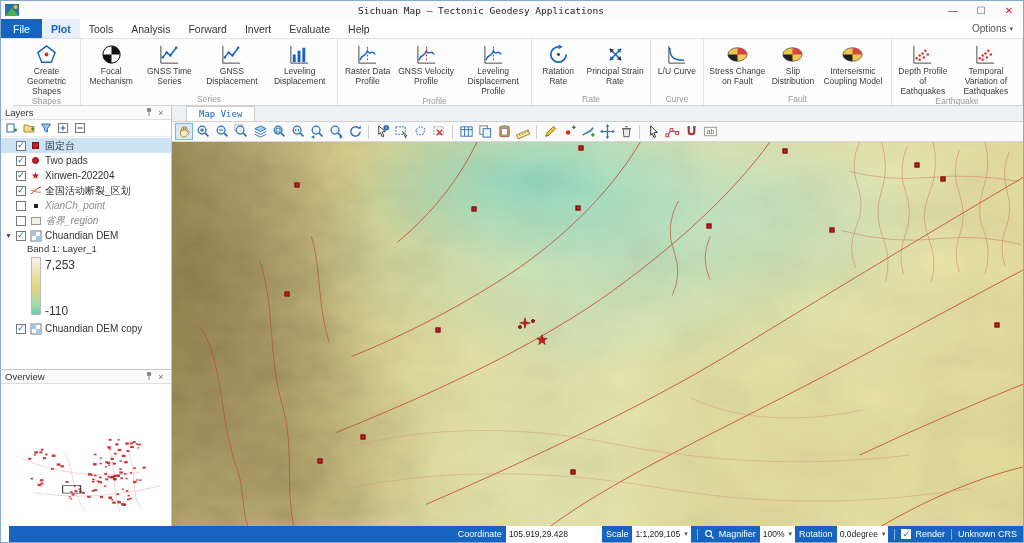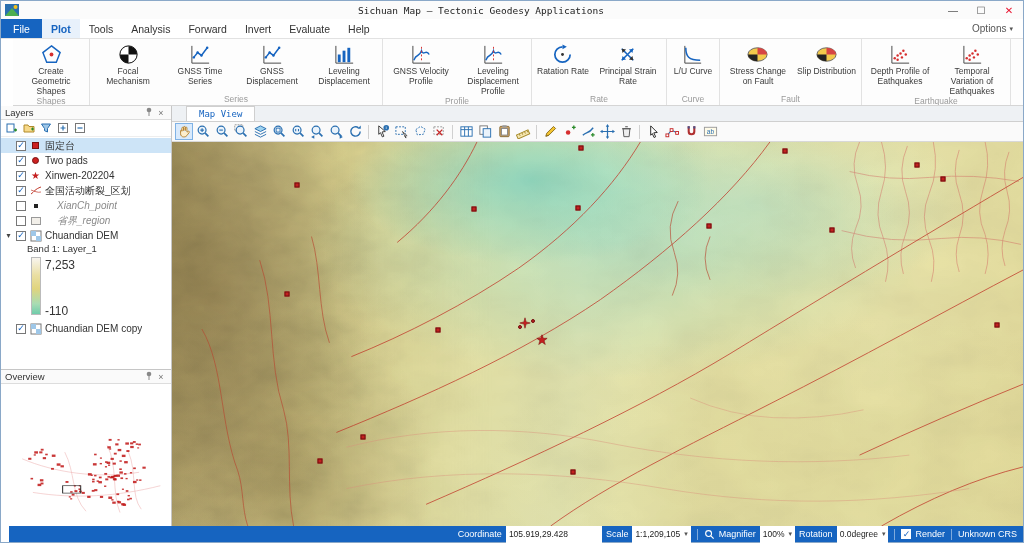--- a/index.html
+++ b/index.html
@@ -48,21 +48,21 @@
   .layers-toolbar{height:17px;display:flex;align-items:center;gap:2px;padding:0 3px;border-bottom:1px solid #eee;flex:0 0 auto;}
   .lt-icon{width:15px;height:14px;display:flex;align-items:center;justify-content:center;cursor:default;}
   .lt-icon svg{width:12px;height:12px;}
   .layers-list{height:232px;overflow:hidden;padding-top:1px;flex:0 0 auto;}
   .layer-row{display:flex;align-items:center;height:15px;padding-left:3px;font-size:10px;gap:3px;cursor:default;}
   .layer-row.selected{background:var(--sel);}
   .layer-row .chev{width:9px;font-size:8px;color:#444;text-align:center;}
   .cb{width:10px;height:10px;border:1px solid #777;background:#fff;display:flex;align-items:center;justify-content:center;font-size:9px;color:var(--accent);line-height:1;flex:0 0 auto;}
   .layer-ico{width:13px;display:flex;align-items:center;justify-content:center;flex:0 0 auto;}
   .layer-label{white-space:nowrap;overflow:hidden;}
-  .layer-label.dim{color:#8a8a8a;font-style:italic;margin-left:12px;}
+  .layer-label.dim{color:#8a8a8a;font-style:italic;}
   .band-label{padding-left:26px;font-size:9.5px;height:13px;color:#333;}
   .ramp-wrap{display:flex;padding-left:30px;gap:4px;height:62px;align-items:stretch;margin:1px 0 2px 0;}
   .ramp-bar{width:10px;height:58px;border:1px solid #bbb;background:linear-gradient(180deg,#f8f5ef 0%,#eadfa4 30%,#e0d47e 55%,#a8dcb4 82%,#6fccab 100%);}
   .ramp-labels{display:flex;flex-direction:column;justify-content:space-between;font-size:12px;color:#333;padding:1px 0;}
 
   
   .overview-section{flex:1;display:flex;flex-direction:column;min-height:0;border-top:1px solid var(--panel-border);gap:48px;}
   .overview-map{flex:1;background:#fff;position:relative;overflow:hidden;}
   .overview-map svg{width:100%;height:100%;display:block;}
 
@@ -232,20 +232,30 @@
       <div class="rgroup">
         <div class="rbtns">
           <div class="rbtn">
             <div class="ricon">
               <svg viewBox="0 0 24 24">
                 <path d="M3 3v18h18" stroke="#444" fill="none"></path>
                 <path d="M4 18 C7 10 9 16 12 8 C14 14 17 6 20 12" stroke="#1664c0" fill="none" stroke-width="1.5"></path>
                 <path d="M12 4v16" stroke="#d62f2f" stroke-dasharray="2 2"></path>
               </svg>
             </div>
+            <div class="rlabel">Raster Data Profile</div>
+          </div>
+          <div class="rbtn">
+            <div class="ricon">
+              <svg viewBox="0 0 24 24">
+                <path d="M3 3v18h18" stroke="#444" fill="none"></path>
+                <path d="M4 18 C7 10 9 16 12 8 C14 14 17 6 20 12" stroke="#1664c0" fill="none" stroke-width="1.5"></path>
+                <path d="M12 4v16" stroke="#d62f2f" stroke-dasharray="2 2"></path>
+              </svg>
+            </div>
             <div class="rlabel">GNSS Velocity Profile</div>
           </div>
           <div class="rbtn">
             <div class="ricon">
               <svg viewBox="0 0 24 24">
                 <path d="M3 3v18h18" stroke="#444" fill="none"></path>
                 <path d="M4 18 C7 10 9 16 12 8 C14 14 17 6 20 12" stroke="#1664c0" fill="none" stroke-width="1.5"></path>
                 <path d="M12 4v16" stroke="#d62f2f" stroke-dasharray="2 2"></path>
               </svg>
             </div>
@@ -309,20 +319,30 @@
           </div>
           <div class="rbtn">
             <div class="ricon">
               <svg viewBox="0 0 24 24">
                 <ellipse cx="12" cy="12" rx="10" ry="7" fill="#f2c94c" stroke="#666"></ellipse>
                 <path d="M12 5 A10 7 0 0 1 22 12 L12 12 Z" fill="#d64545"></path>
                 <path d="M12 19 A10 7 0 0 1 2 12 L12 12 Z" fill="#222"></path>
               </svg>
             </div>
             <div class="rlabel">Slip Distribution</div>
+          </div>
+          <div class="rbtn">
+            <div class="ricon">
+              <svg viewBox="0 0 24 24">
+                <ellipse cx="12" cy="12" rx="10" ry="7" fill="#f2c94c" stroke="#666"></ellipse>
+                <path d="M12 5 A10 7 0 0 1 22 12 L12 12 Z" fill="#d64545"></path>
+                <path d="M12 19 A10 7 0 0 1 2 12 L12 12 Z" fill="#222"></path>
+              </svg>
+            </div>
+            <div class="rlabel">Interseismic Coupling Model</div>
           </div>
         </div>
         <div class="rgrouplabel">Fault</div>
       </div>
       <div class="rgroup">
         <div class="rbtns">
           <div class="rbtn">
             <div class="ricon">
               <svg viewBox="0 0 24 24">
                 <path d="M3 3v18h18" stroke="#444" fill="none"></path>

